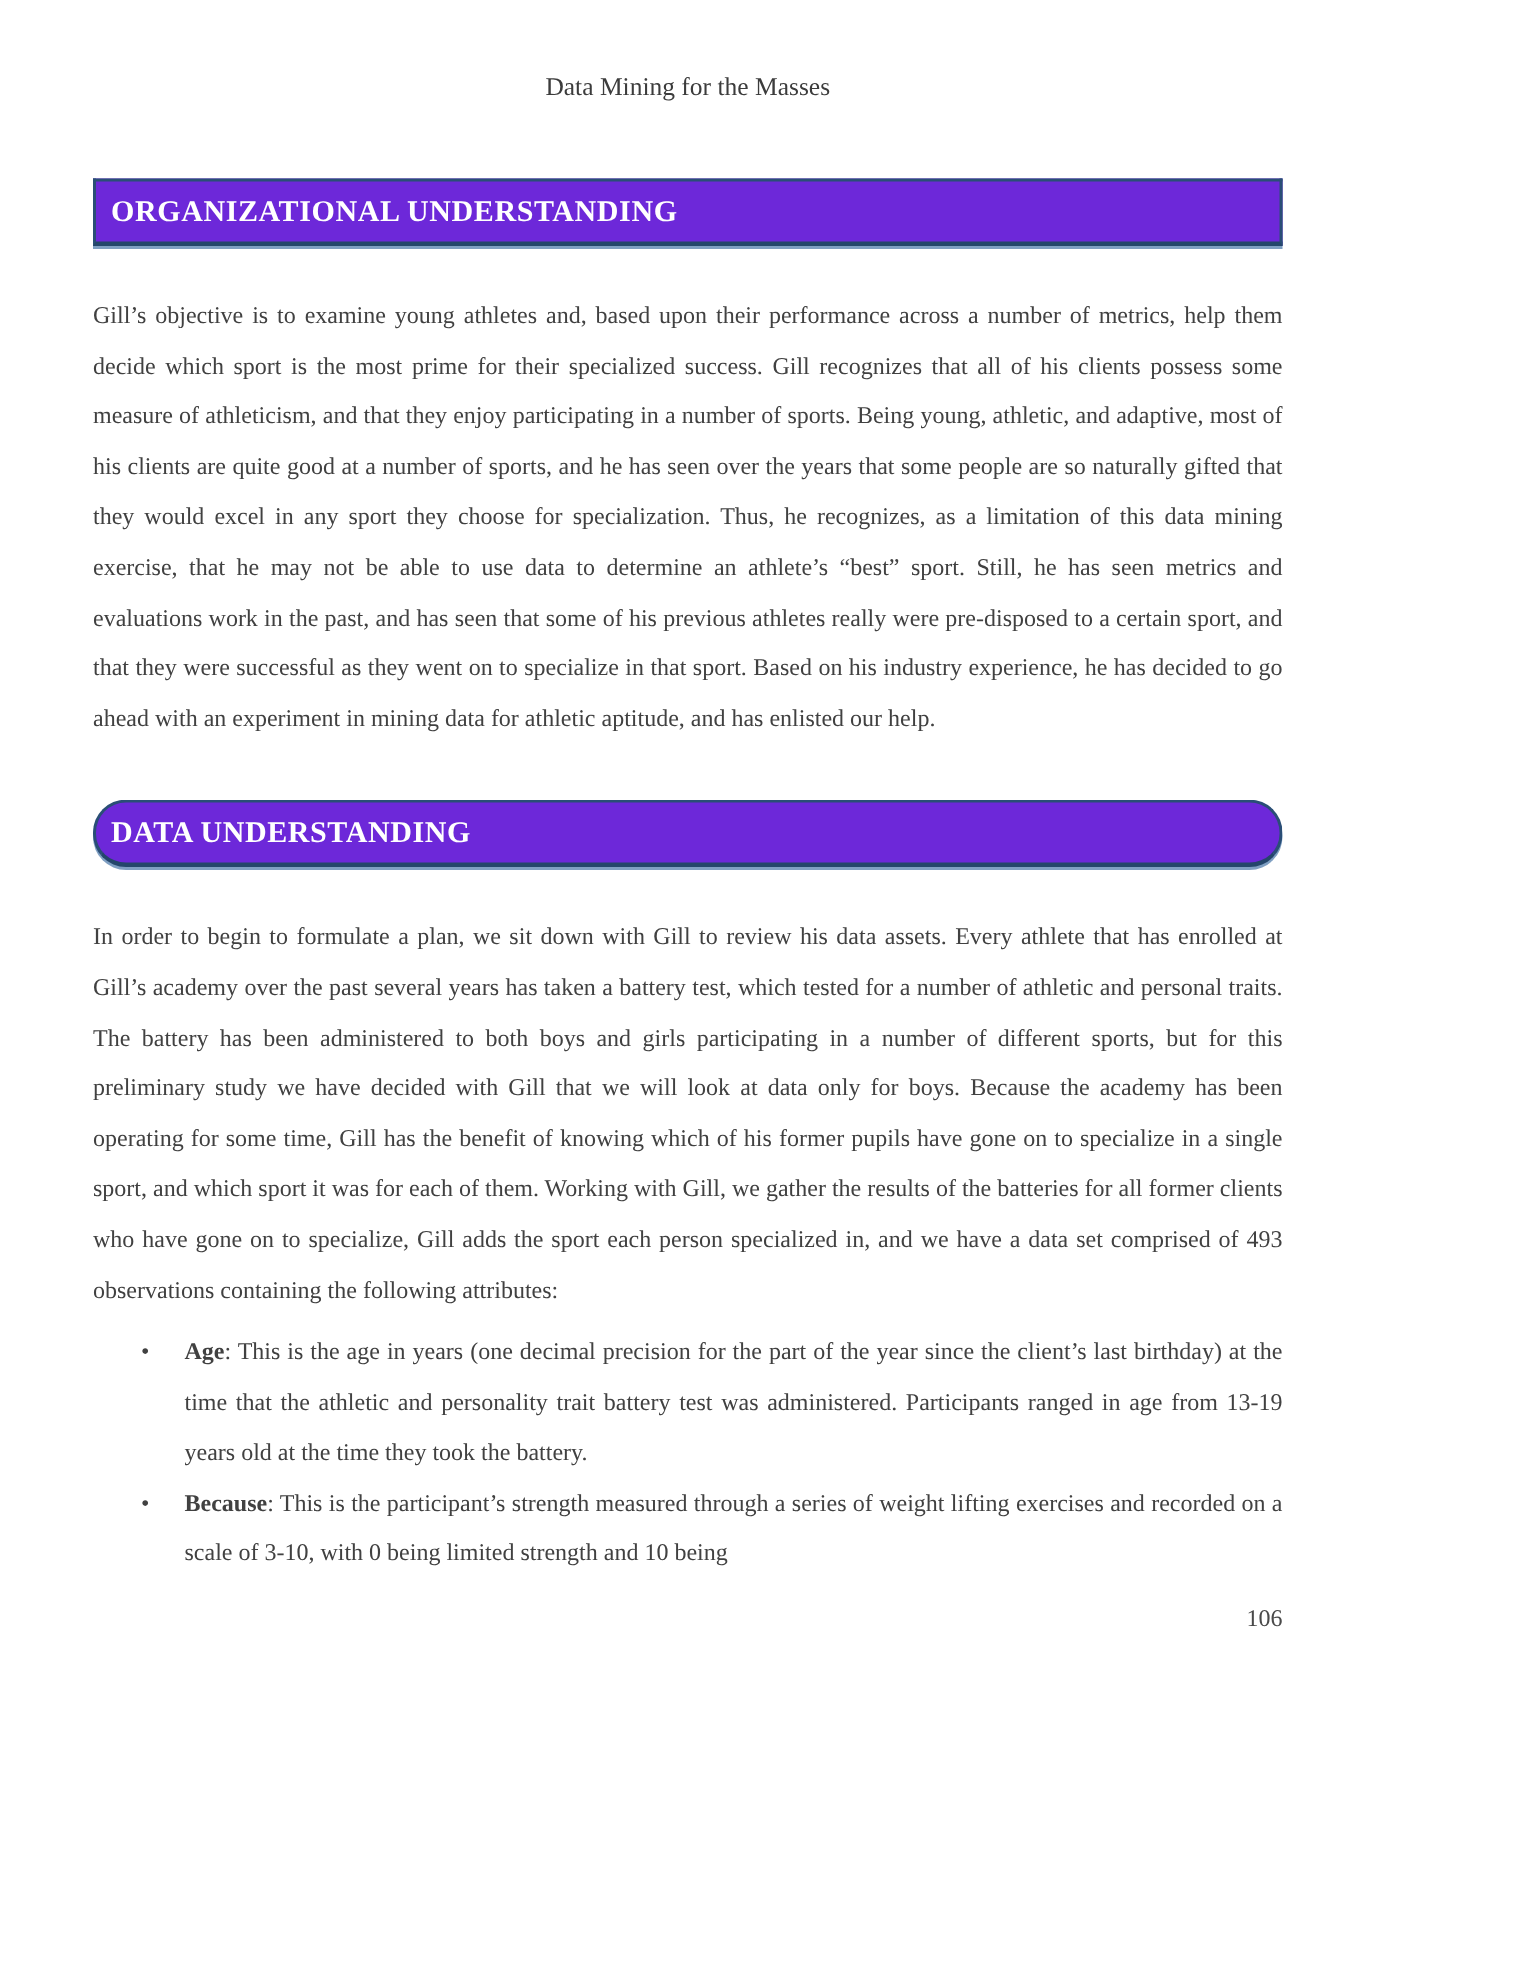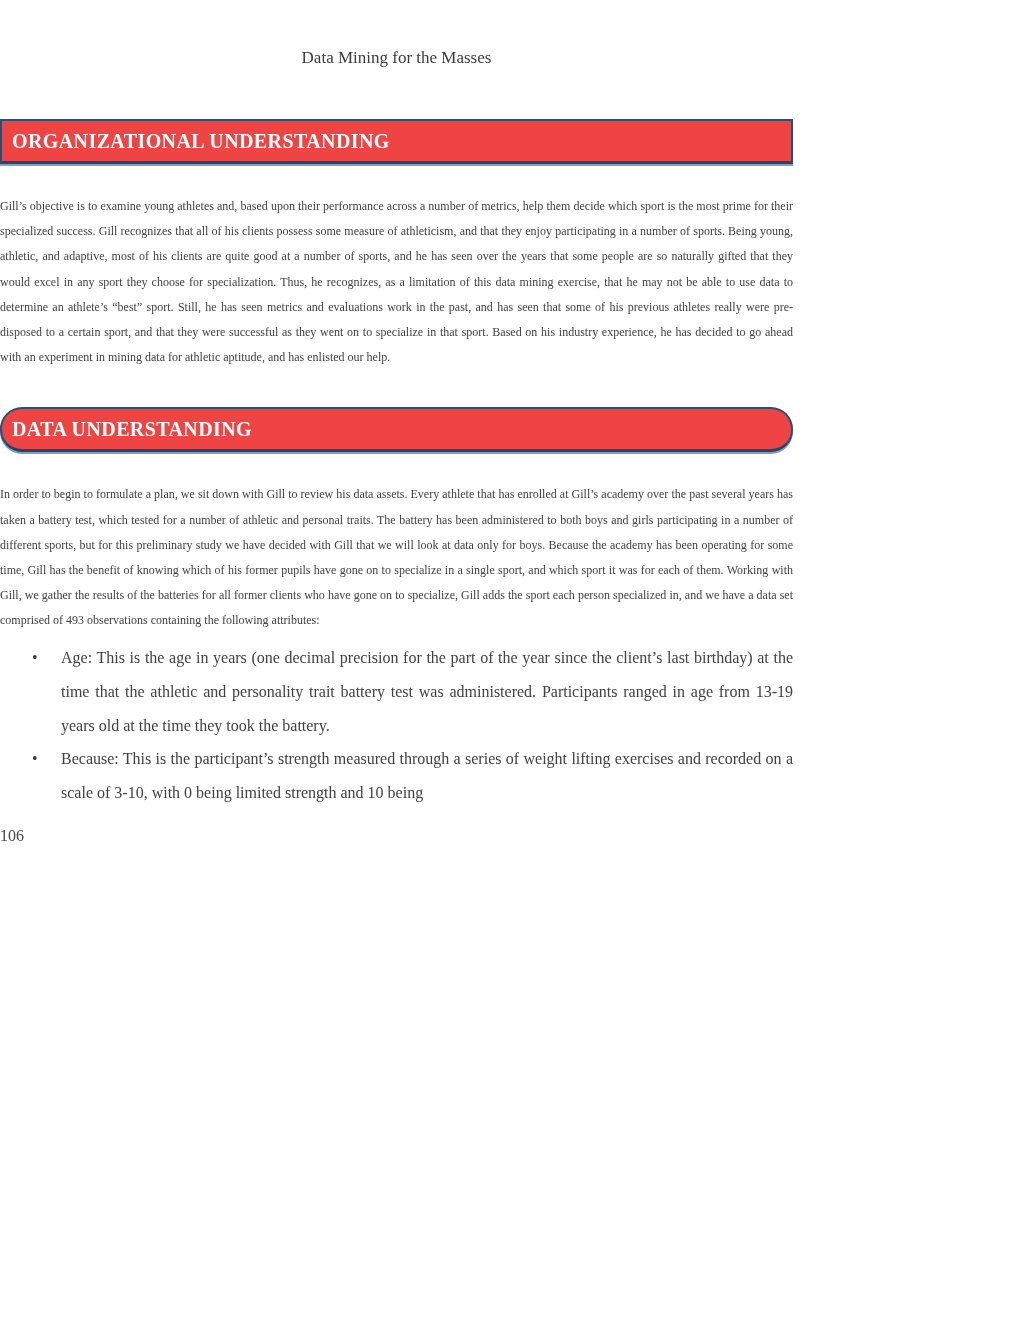--- a/index.html
+++ b/index.html
@@ -6,47 +6,48 @@
     margin: 0;
     padding: 0;
     background: #ffffff;
     width: 1024px;
     height: 1325px;
     overflow: hidden;
     font-family: "Liberation Serif", "DejaVu Serif", serif;
     color: #414141;
   }
   .content {
+    margin-left: 62px;
     width: 793px;
   }
   .page-header {
     padding-top: 48px;
     text-align: center;
     font-size: 17px;
     color: #3c3c3c;
   }
   .banner {
     box-sizing: border-box;
-    background: #ef4444;
+    background: #6d28d9;
     border: 2px solid #2a4e76;
     border-bottom: 3px solid #24466b;
     box-shadow: 0 2px 0 #7f9fc2;
     color: #ffffff;
     font-weight: bold;
     font-size: 20px;
     line-height: 26px;
     padding: 7px 10px 7px 10px;
     letter-spacing: 0.4px;
   }
   .banner.first { margin-top: 51px; }
   .banner.second { margin-top: 37px; border-radius: 22px; }
   .para {
     margin: 30px 0 0 0;
     text-align: justify;
-    font-size: 12px;
+    font-size: 16px;
     line-height: 2.1;
   }
   ul.attrs {
     list-style: none;
     margin: 8px 0 0 0;
     padding: 0;
   }
   ul.attrs li {
     position: relative;
     padding-left: 61px;
@@ -54,24 +55,24 @@
     font-size: 16px;
     line-height: 2.1;
   }
   ul.attrs li .bullet {
     position: absolute;
     left: 32px;
     top: 0;
     font-size: 16px;
     color: #414141;
   }
-  ul.attrs li .term { font-weight: normal; }
+  ul.attrs li .term { font-weight: bold; }
   .page-number {
     margin-top: 18px;
-    text-align: left;
+    text-align: right;
     font-size: 16px;
     color: #4a4a4a;
   }
 </style>
 </head>
 <body>
 
 <div class="content">
 
   <div class="page-header">Data Mining for the Masses</div>

